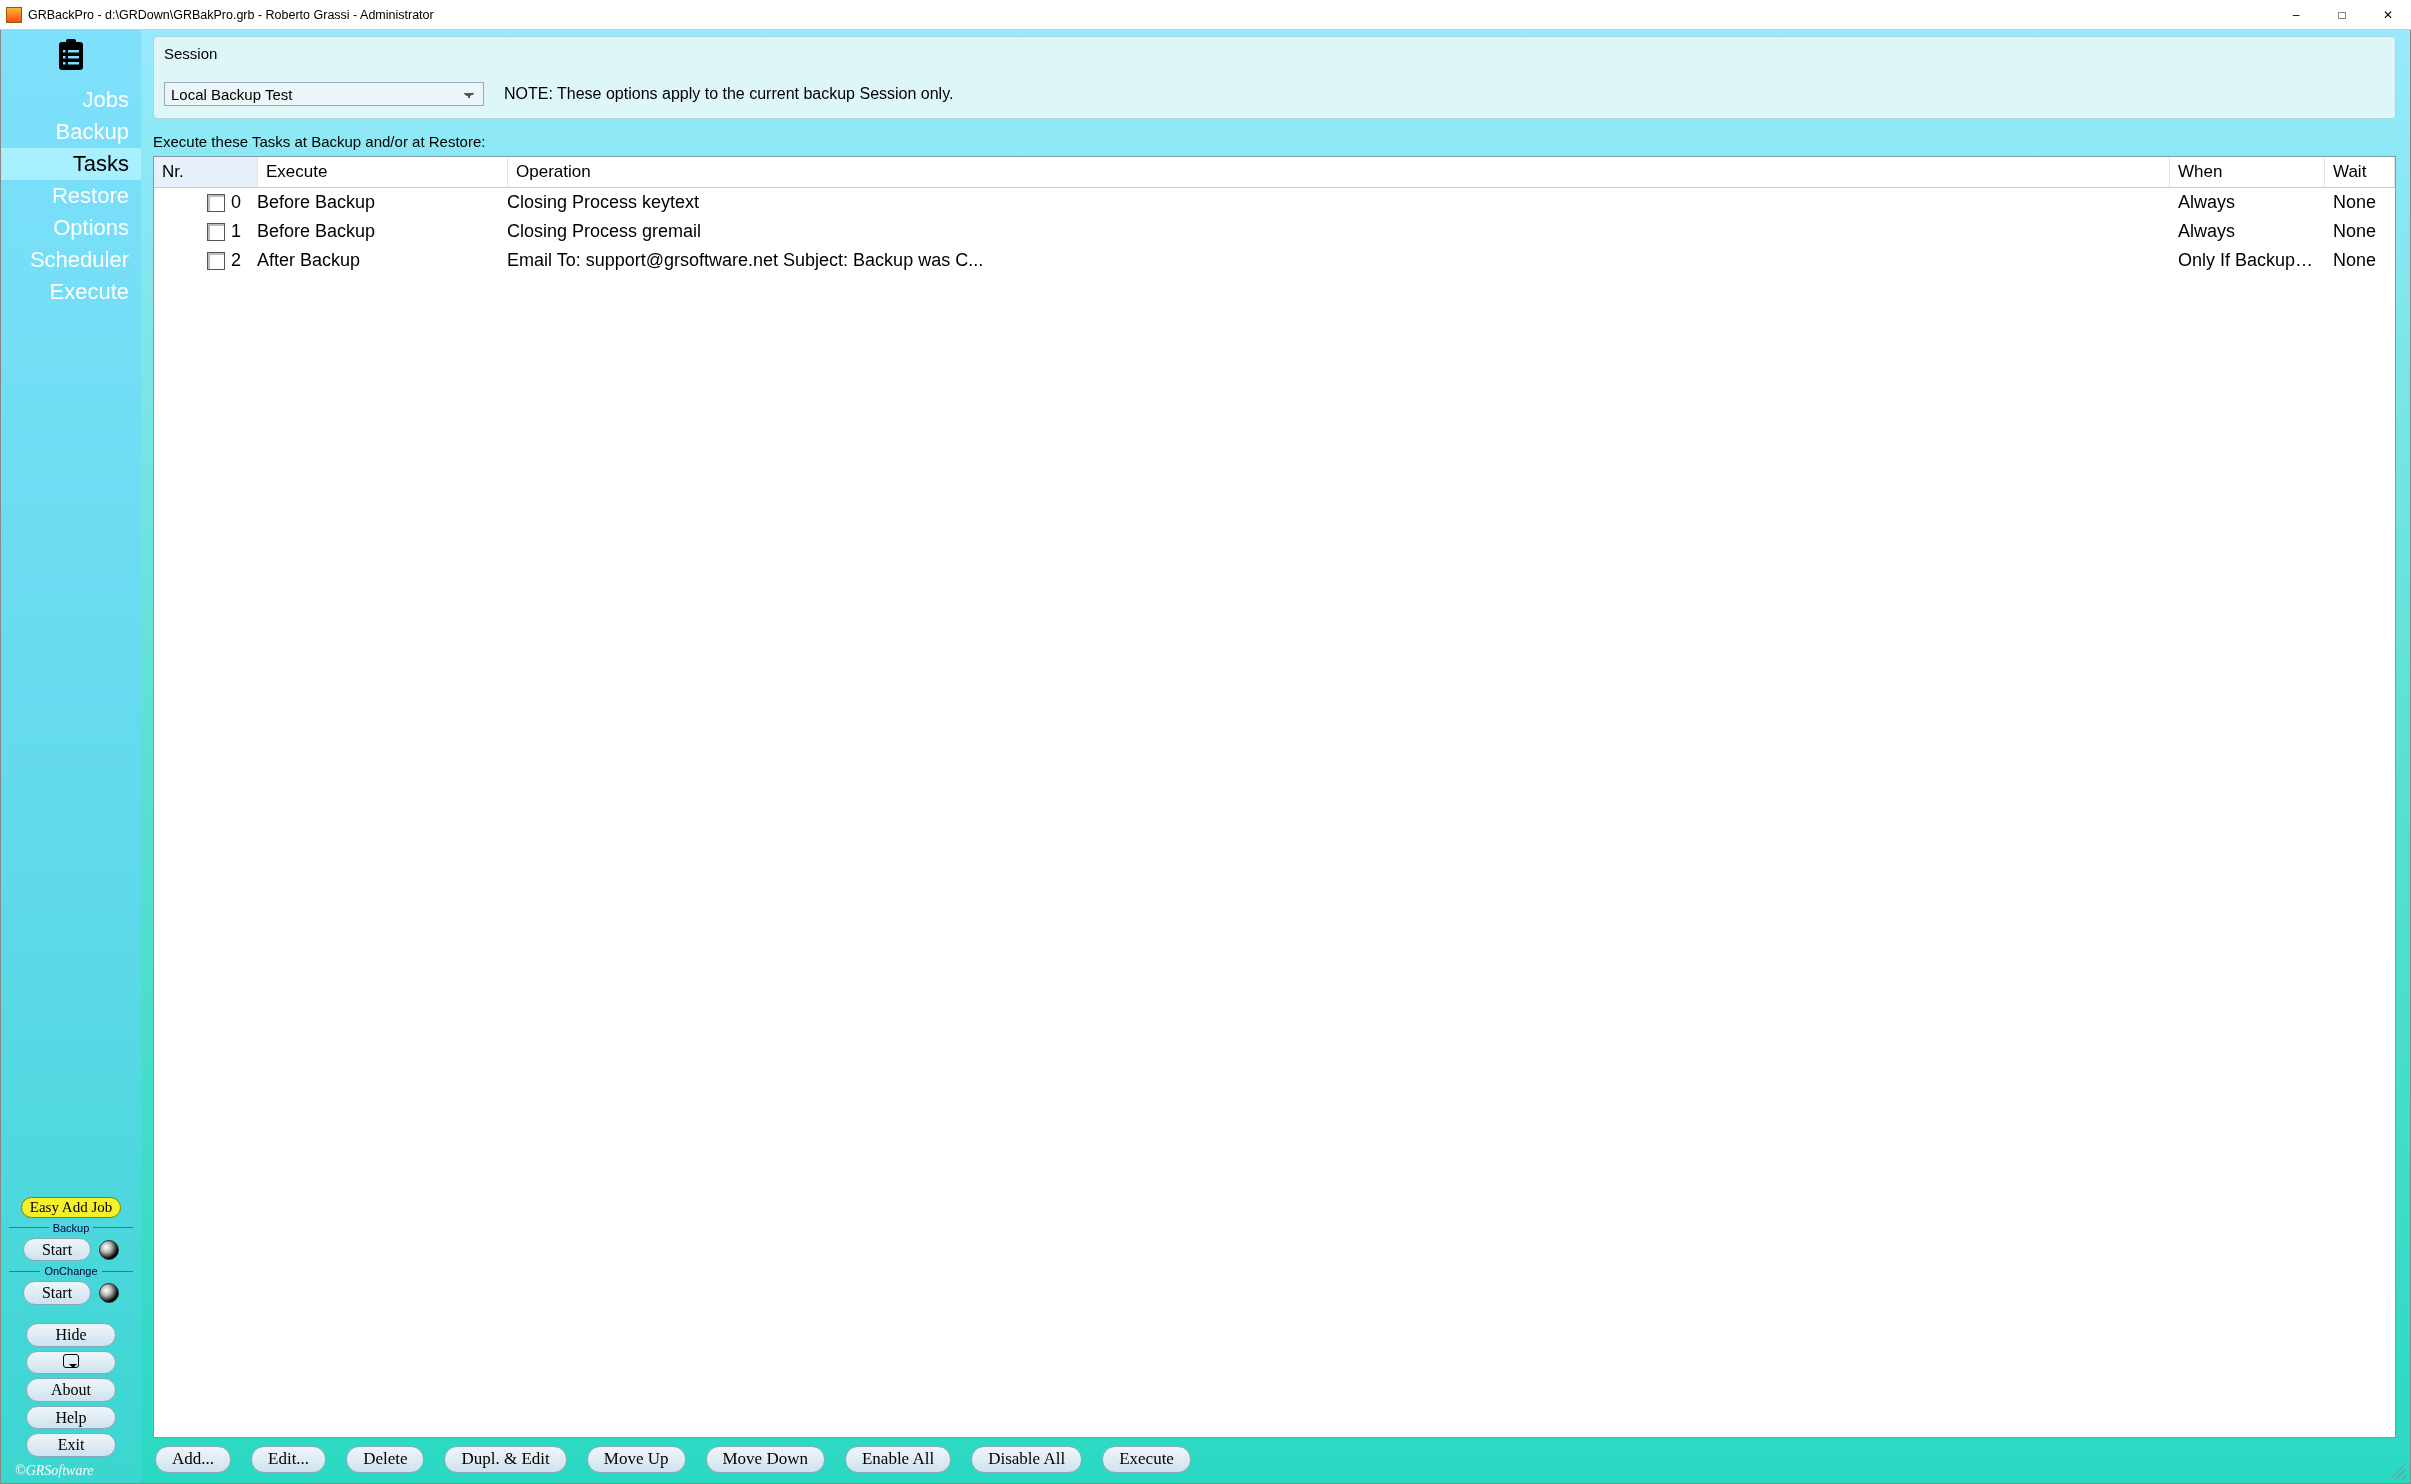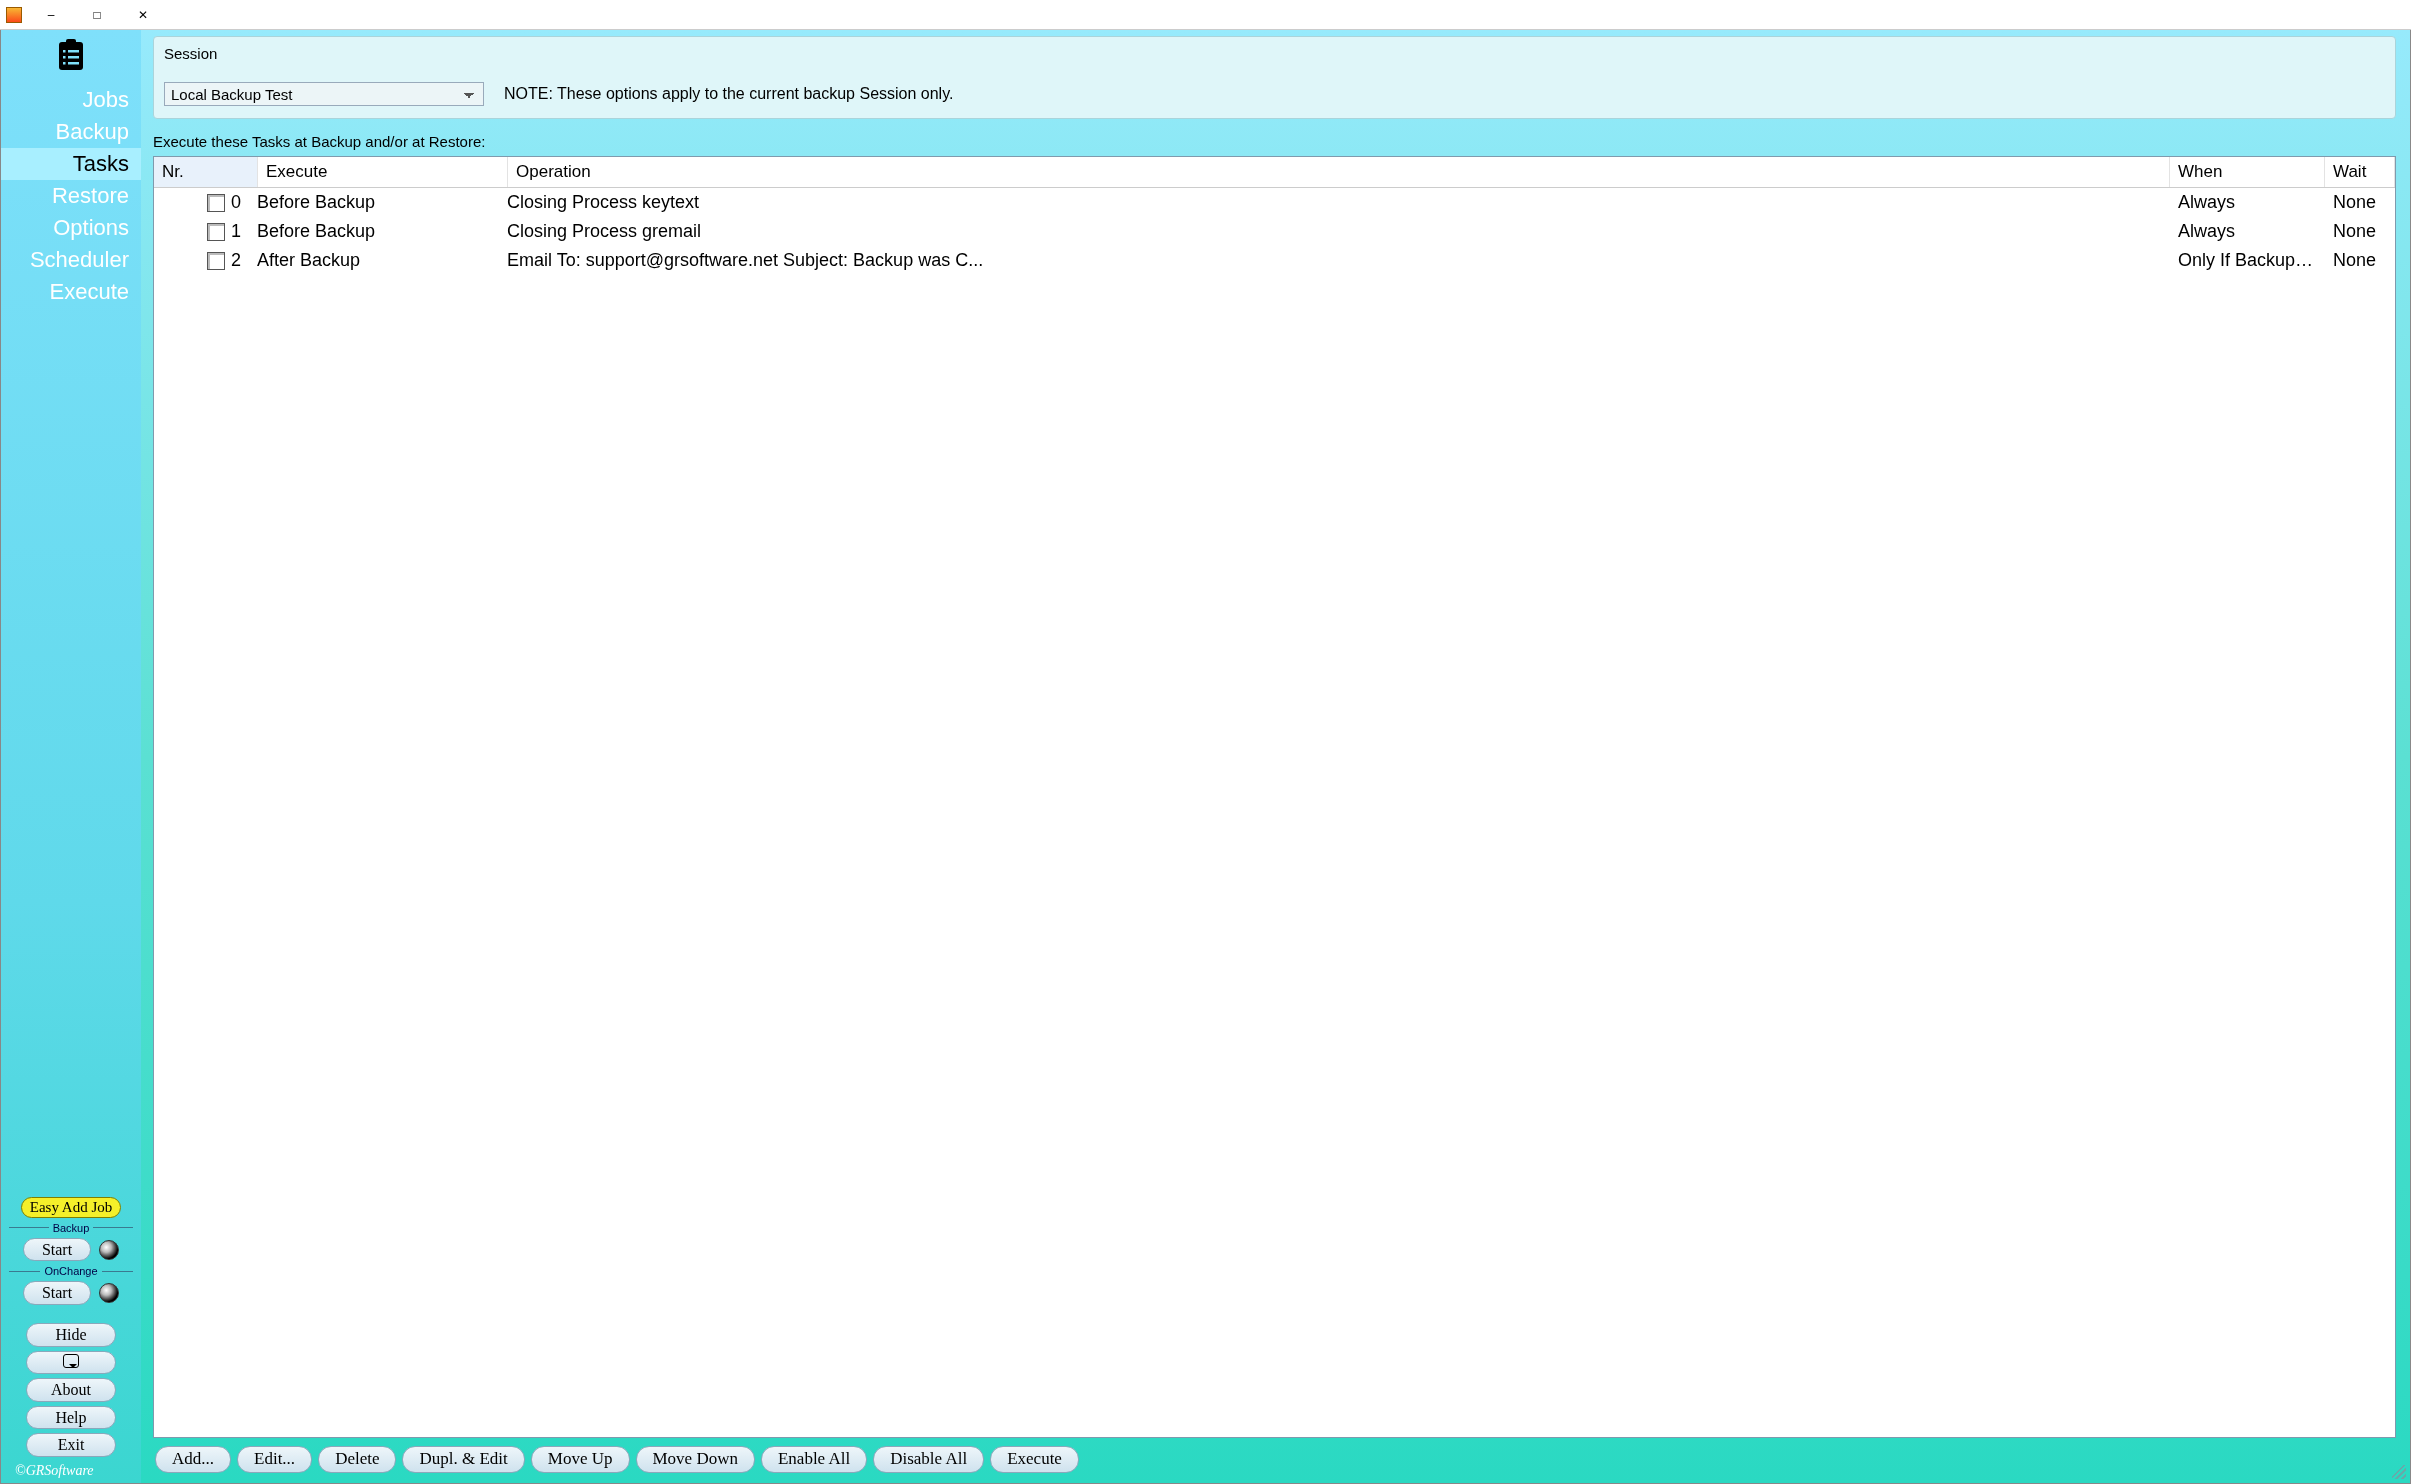--- a/index.html
+++ b/index.html
@@ -219,21 +219,21 @@
     box-shadow: inset 2px 2px 0 #bbb;
   }
   .td-exec { width: 250px; }
   .td-op   { flex: 1; min-width: 0; }
   .td-when { width: 155px; }
   .td-wait { width: 70px; }
 
   
   .action-bar {
     display: flex;
-    gap: 6px;
+    gap: 20px;
     padding: 8px 2px 4px 2px;
     flex-wrap: wrap;
   }
   .action-btn {
     background: linear-gradient(#eef6fa, #cfe2ee);
     border: 1px solid #8aa8bb;
     border-radius: 13px;
     padding: 3px 16px;
     font-family: "Comic Sans MS", cursive;
     font-size: 17px;
@@ -247,20 +247,21 @@
     width: 14px; height: 14px;
     background:
       linear-gradient(135deg, transparent 0 40%, #6aa 40% 50%, transparent 50% 60%, #6aa 60% 70%, transparent 70% 80%, #6aa 80% 90%, transparent 90%);
   }
 </style>
 </head>
 <body>
 
 <div class="titlebar">
   <div class="app-icon"></div>
+  <div class="title-text">GRBackPro - d:\GRDown\GRBakPro.grb - Roberto Grassi - Administrator</div>
   <div class="win-controls">
     <div class="win-btn">–</div>
     <div class="win-btn">□</div>
     <div class="win-btn close">✕</div>
   </div>
 </div>
 
 <div class="app-body">
 
   <div class="sidebar">

